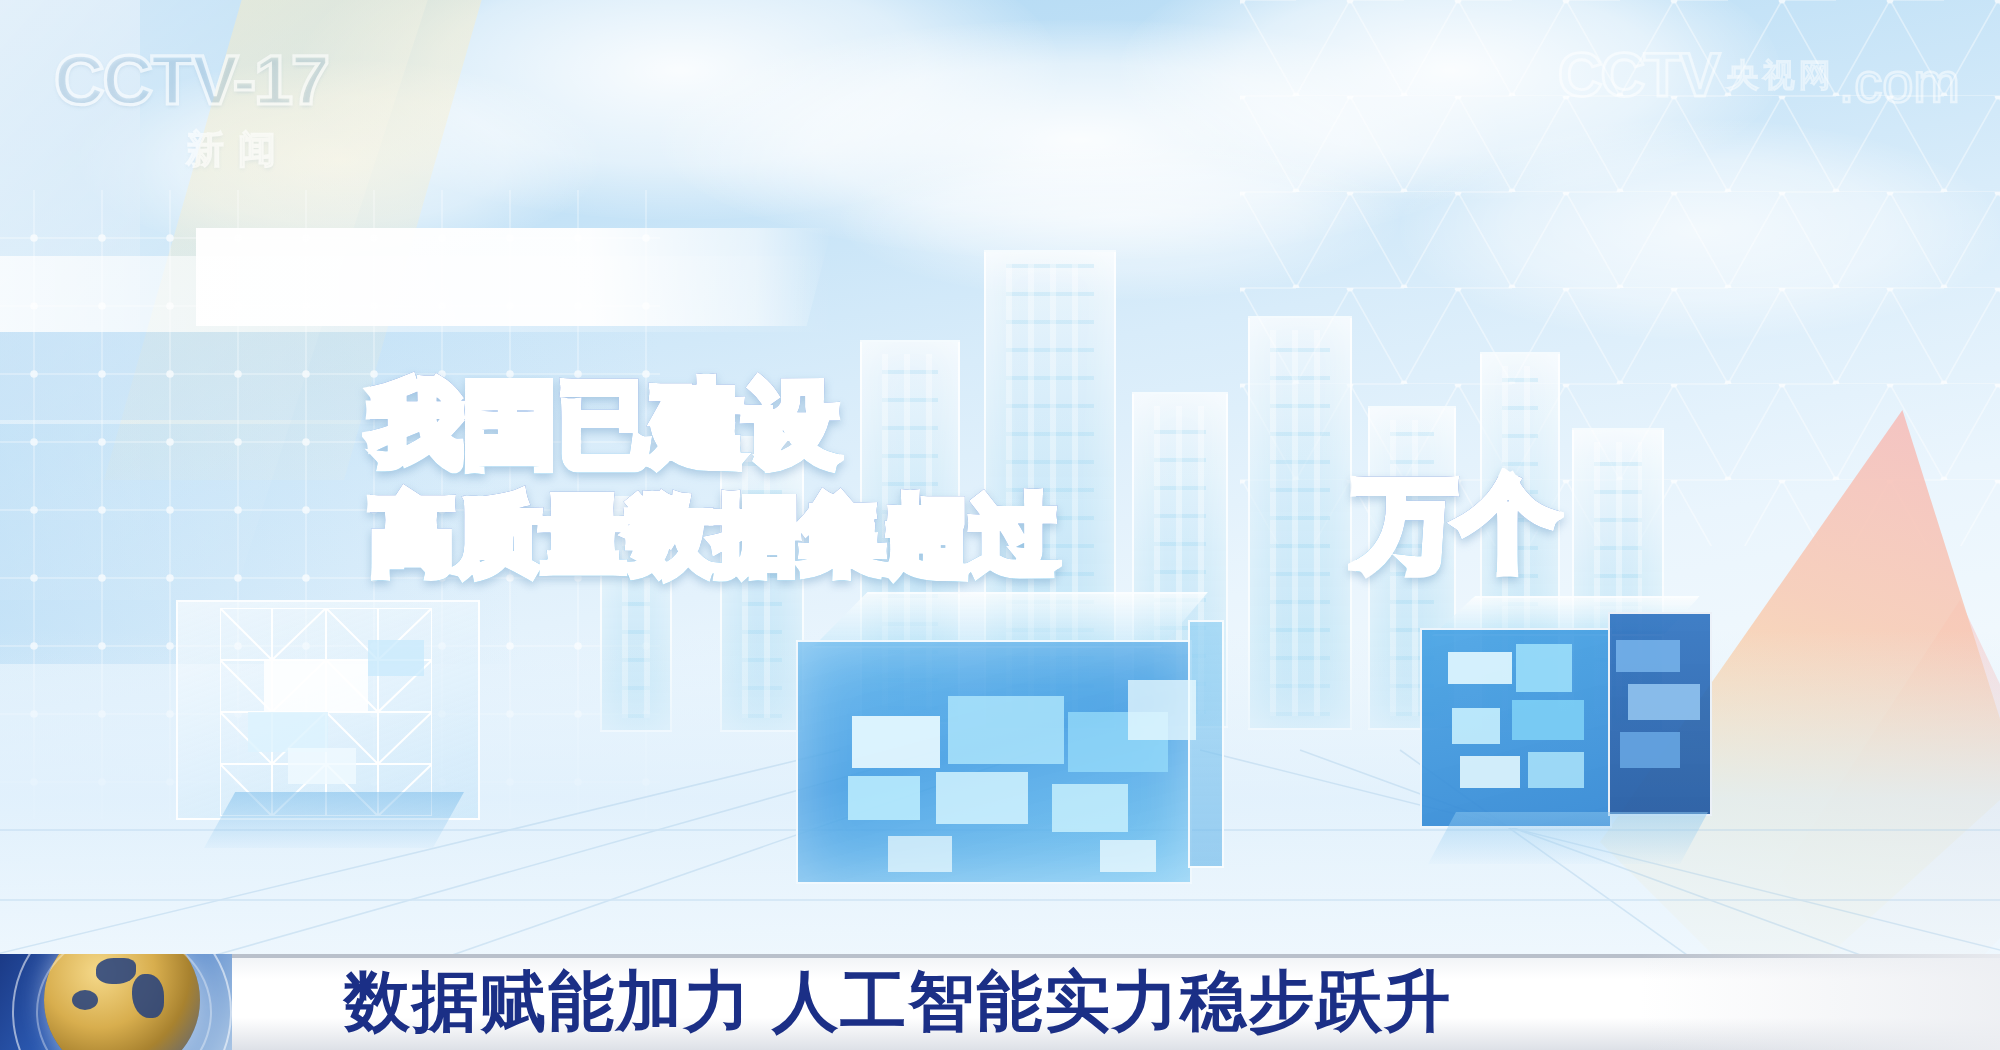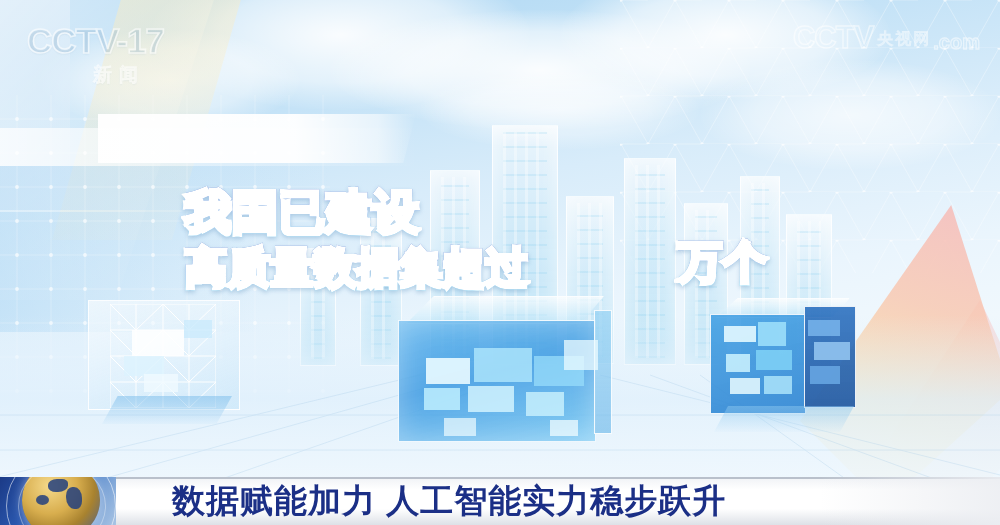--- a/index.html
+++ b/index.html
@@ -182,27 +182,26 @@
     text-align: right;
   }
   #cctv-com-watermark .wm-cn {
     font-size: 16px;
     letter-spacing: 2px;
     color: transparent;
     -webkit-text-stroke: 1px rgba(255,255,255,0.95);
     line-height: 17px;
   }
   #cctv-com-watermark .wm-com {
-    font-size: 20px;
+    font-size: 28px;
     color: transparent;
     -webkit-text-stroke: 1.3px rgba(255,255,255,0.95);
     line-height: 24px;
     text-align: left;
     padding-left: 2px;
-    font-weight: bold;
   }
   #cctv-com-watermark .wm-right { display: flex; flex-direction: row; align-items: flex-start; }
 
   
   #kicker-band {
     position: absolute;
     left: 98px; top: 114px;
     width: 318px; height: 49px;
     background: linear-gradient(90deg, rgba(255,255,255,0.97) 0%, rgba(255,255,255,0.95) 62%, rgba(255,255,255,0.55) 88%, rgba(255,255,255,0.0) 100%);
     clip-path: polygon(0 0, 100% 0, 96% 100%, 0 100%);
@@ -245,21 +244,21 @@
     -webkit-background-clip: text;
     background-clip: text;
     color: transparent;
     paint-order: stroke fill;
     -webkit-text-stroke: 6px #ffffff;
     filter: drop-shadow(0 3px 3px rgba(150,110,80,0.35));
   }
   #stat-unit {
     position: absolute;
     left: 678px; top: 238px;
-    font-size: 44px;
+    font-size: 50px;
     font-weight: bold;
     letter-spacing: 1px;
     line-height: 48px;
     background: linear-gradient(180deg, #1e55c0 0%, #2a6ed6 40%, #2ea3e8 80%, #35c0f0 100%);
     -webkit-background-clip: text;
     background-clip: text;
     color: transparent;
     paint-order: stroke fill;
     -webkit-text-stroke: 5px #ffffff;
     filter: drop-shadow(0 2px 2px rgba(90,140,185,0.35));

